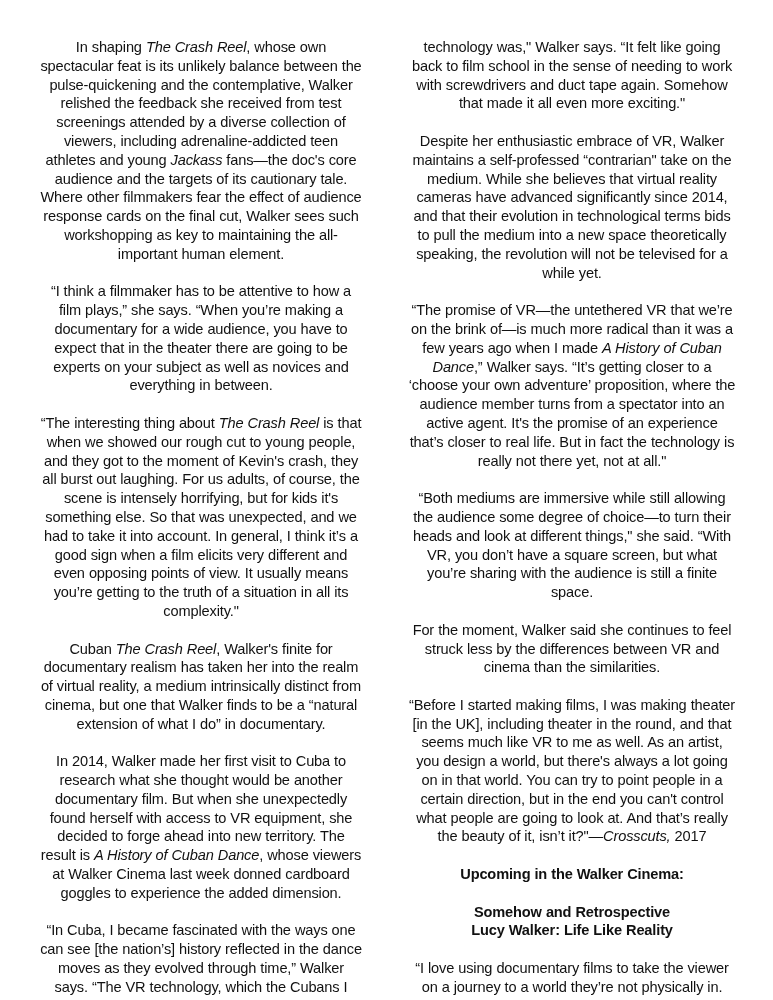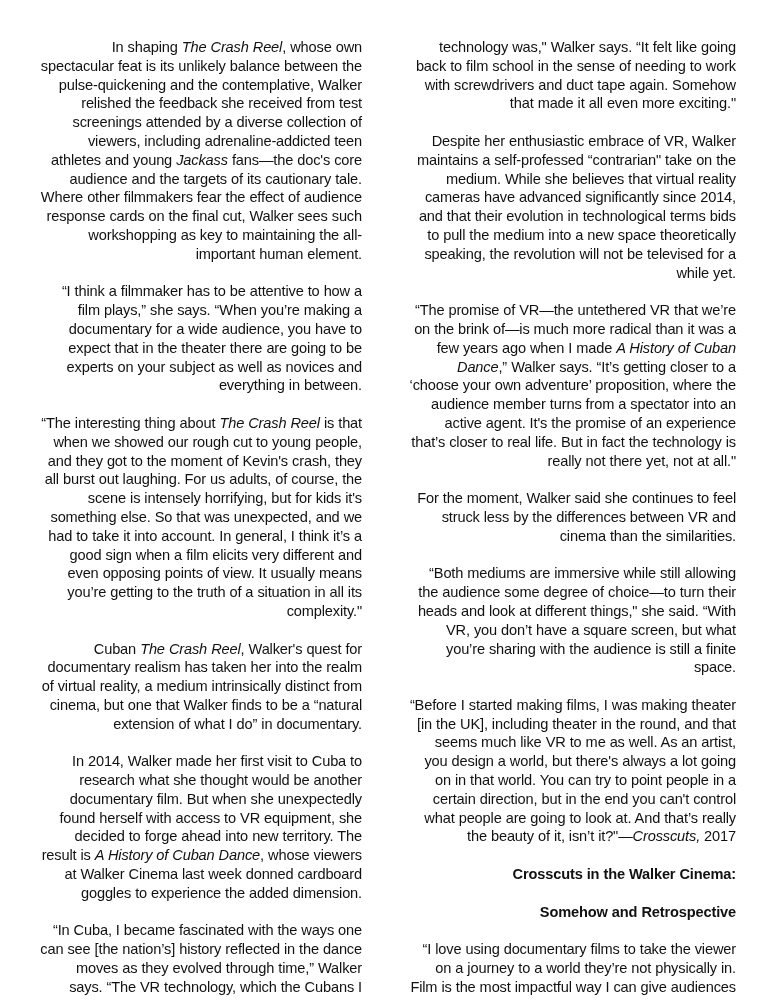--- a/index.html
+++ b/index.html
@@ -36,21 +36,21 @@
   }
   .column.right {
     width: 328px;
     flex: 0 0 328px;
   }
   p.para {
     margin: 0 0 0 0;
     font-size: 14.6px;
     line-height: 18.8px;
     color: #111111;
-    text-align: right;
+    text-align: center;
     letter-spacing: -0.01em;
     word-spacing: 0.01em;
     -webkit-font-smoothing: antialiased;
   }
   p.para + p.para {
     margin-top: 18.8px;
   }
   p.para.nogap {
     margin-top: 0;
   }
@@ -63,29 +63,29 @@
 </style>
 </head>
 <body>
 
 <div class="page">
   <div class="columns">
     <div class="column left" id="col-left">
         <p class="para nogap"><span>In shaping </span><em>The Crash Reel</em><span>, whose own spectacular feat is its unlikely balance between the pulse-quickening and the contemplative, Walker relished the feedback she received from test screenings attended by a diverse collection of viewers, including adrenaline-addicted teen athletes and young </span><em>Jackass</em><span> fans—the doc's core audience and the targets of its cautionary tale. Where other filmmakers fear the effect of audience response cards on the final cut, Walker sees such workshopping as key to maintaining the all-important human element.</span></p>
         <p class="para"><span>“I think a filmmaker has to be attentive to how a film plays,” she says. “When you’re making a documentary for a wide audience, you have to expect that in the theater there are going to be experts on your subject as well as novices and everything in between.</span></p>
         <p class="para"><span>“The interesting thing about </span><em>The Crash Reel</em><span> is that when we showed our rough cut to young people, and they got to the moment of Kevin's crash, they all burst out laughing. For us adults, of course, the scene is intensely horrifying, but for kids it's something else. So that was unexpected, and we had to take it into account. In general, I think it’s a good sign when a film elicits very different and even opposing points of view. It usually means you’re getting to the truth of a situation in all its complexity."</span></p>
-        <p class="para"><span>Cuban </span><em>The Crash Reel</em><span>, Walker's quest for documentary realism has taken her into the realm of virtual reality, a medium intrinsically distinct from cinema, but one that Walker finds to be a “natural extension of what I do” in documentary.</span></p>
+        <p class="para"><span>Cuban </span><em>The Crash Reel</em><span>, Walker's finite for documentary realism has taken her into the realm of virtual reality, a medium intrinsically distinct from cinema, but one that Walker finds to be a “natural extension of what I do” in documentary.</span></p>
         <p class="para"><span>In 2014, Walker made her first visit to Cuba to research what she thought would be another documentary film. But when she unexpectedly found herself with access to VR equipment, she decided to forge ahead into new territory. The result is </span><em>A History of Cuban Dance</em><span>, whose viewers at Walker Cinema last week donned cardboard goggles to experience the added dimension.</span></p>
         <p class="para nogap"><span>“In Cuba, I became fascinated with the ways one can see [the nation’s] history reflected in the dance moves as they evolved through time,” Walker says. “The VR technology, which the Cubans I was working with were very excited about, allowed us to feel like we were stepping into something brand new."</span></p>
       </div>
     <div class="column right" id="col-right">
         <p class="para nogap"><span>technology was," Walker says. “It felt like going back to film school in the sense of needing to work with screwdrivers and duct tape again. Somehow that made it all even more exciting."</span></p>
         <p class="para"><span>Despite her enthusiastic embrace of VR, Walker maintains a self-professed “contrarian" take on the medium. While she believes that virtual reality cameras have advanced significantly since 2014, and that their evolution in technological terms bids to pull the medium into a new space theoretically speaking, the revolution will not be televised for a while yet.</span></p>
         <p class="para"><span>“The promise of VR—the untethered VR that we’re on the brink of—is much more radical than it was a few years ago when I made </span><em>A History of Cuban Dance</em><span>,” Walker says. “It’s getting closer to a ‘choose your own adventure’ proposition, where the audience member turns from a spectator into an active agent. It's the promise of an experience that’s closer to real life. But in fact the technology is really not there yet, not at all."</span></p>
+        <p class="para"><span>“Both mediums are immersive while still allowing the audience some degree of choice—to turn their heads and look at different things," she said. “With VR, you don’t have a square screen, but what you’re sharing with the audience is still a finite space.</span></p>
         <p class="para"><span>For the moment, Walker said she continues to feel struck less by the differences between VR and cinema than the similarities.</span></p>
-        <p class="para"><span>“Both mediums are immersive while still allowing the audience some degree of choice—to turn their heads and look at different things," she said. “With VR, you don’t have a square screen, but what you’re sharing with the audience is still a finite space.</span></p>
         <p class="para"><span>“Before I started making films, I was making theater [in the UK], including theater in the round, and that seems much like VR to me as well. As an artist, you design a world, but there's always a lot going on in that world. You can try to point people in a certain direction, but in the end you can't control what people are going to look at. And that’s really the beauty of it, isn’t it?"</span><em>—Crosscuts,</em><span> 2017</span></p>
-        <p class="para nogap"><strong>Crosscuts in the Walker Cinema:</strong></p>
-        <p class="para"><strong>Somehow and Retrospective</strong><br></p>
+        <p class="para nogap"><strong>Upcoming in the Walker Cinema:</strong></p>
+        <p class="para"><strong>Somehow and Retrospective</strong><br><strong>Lucy Walker: Life Like Reality</strong></p>
         <p class="para"><span>“I love using documentary films to take the viewer on a journey to a world they’re not physically in. Film is the most impactful way I can give audiences that life like experience…” —Lucy Walker</span></p>
       </div>
   </div>
 </div>
 
 </body></html>

